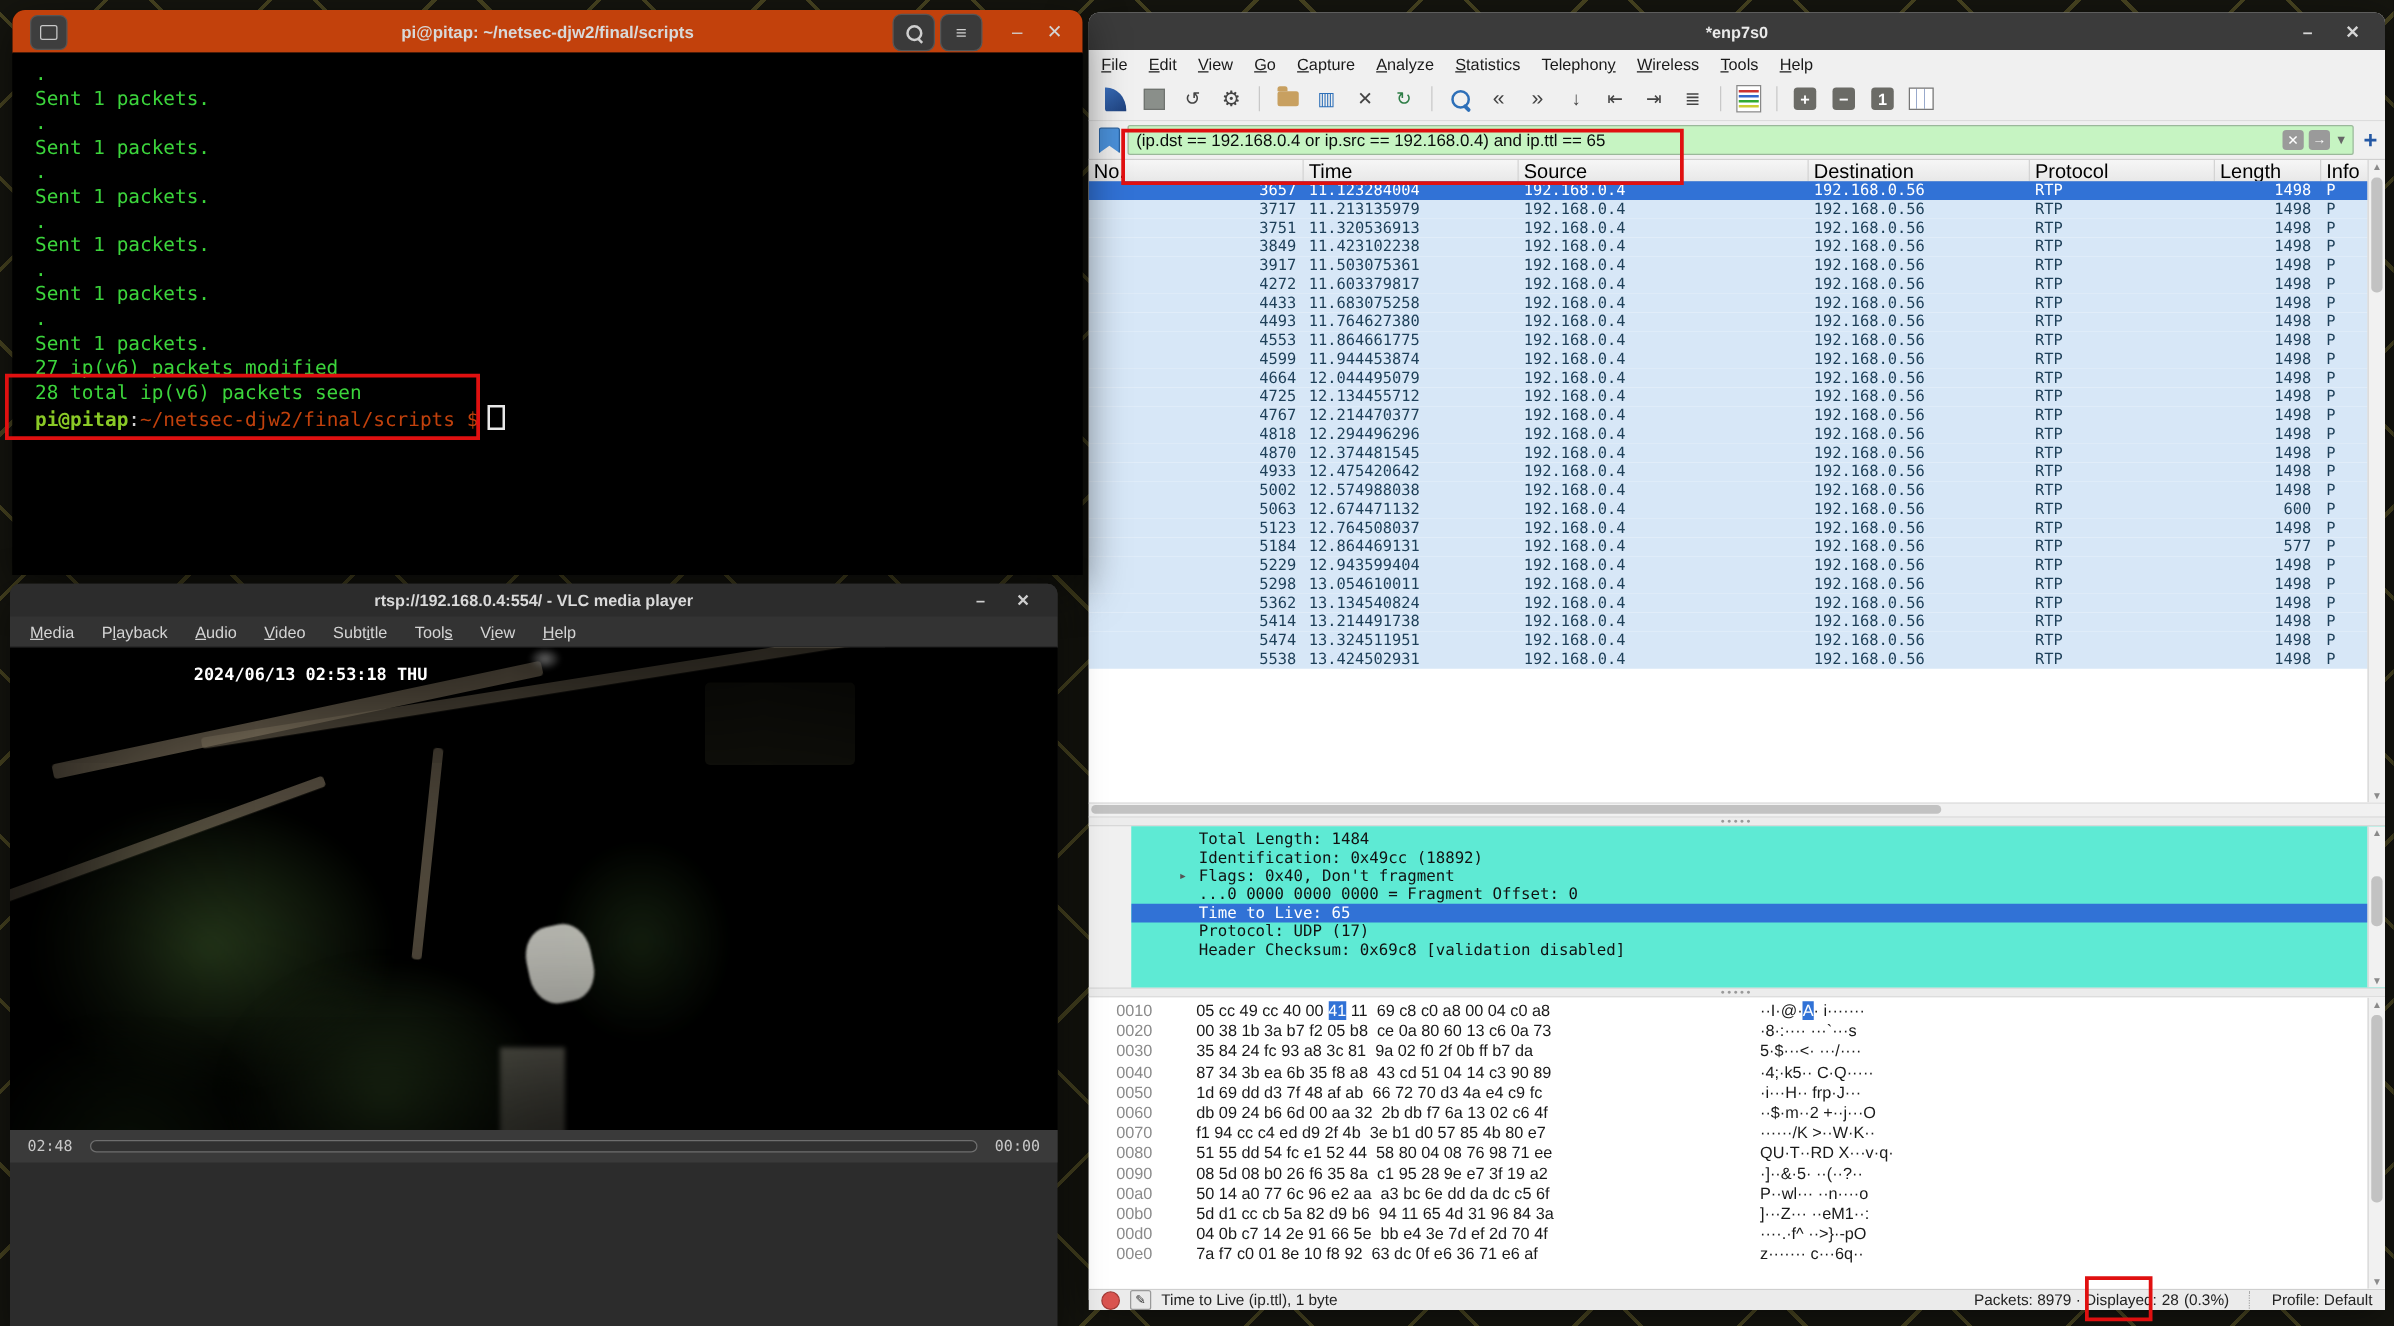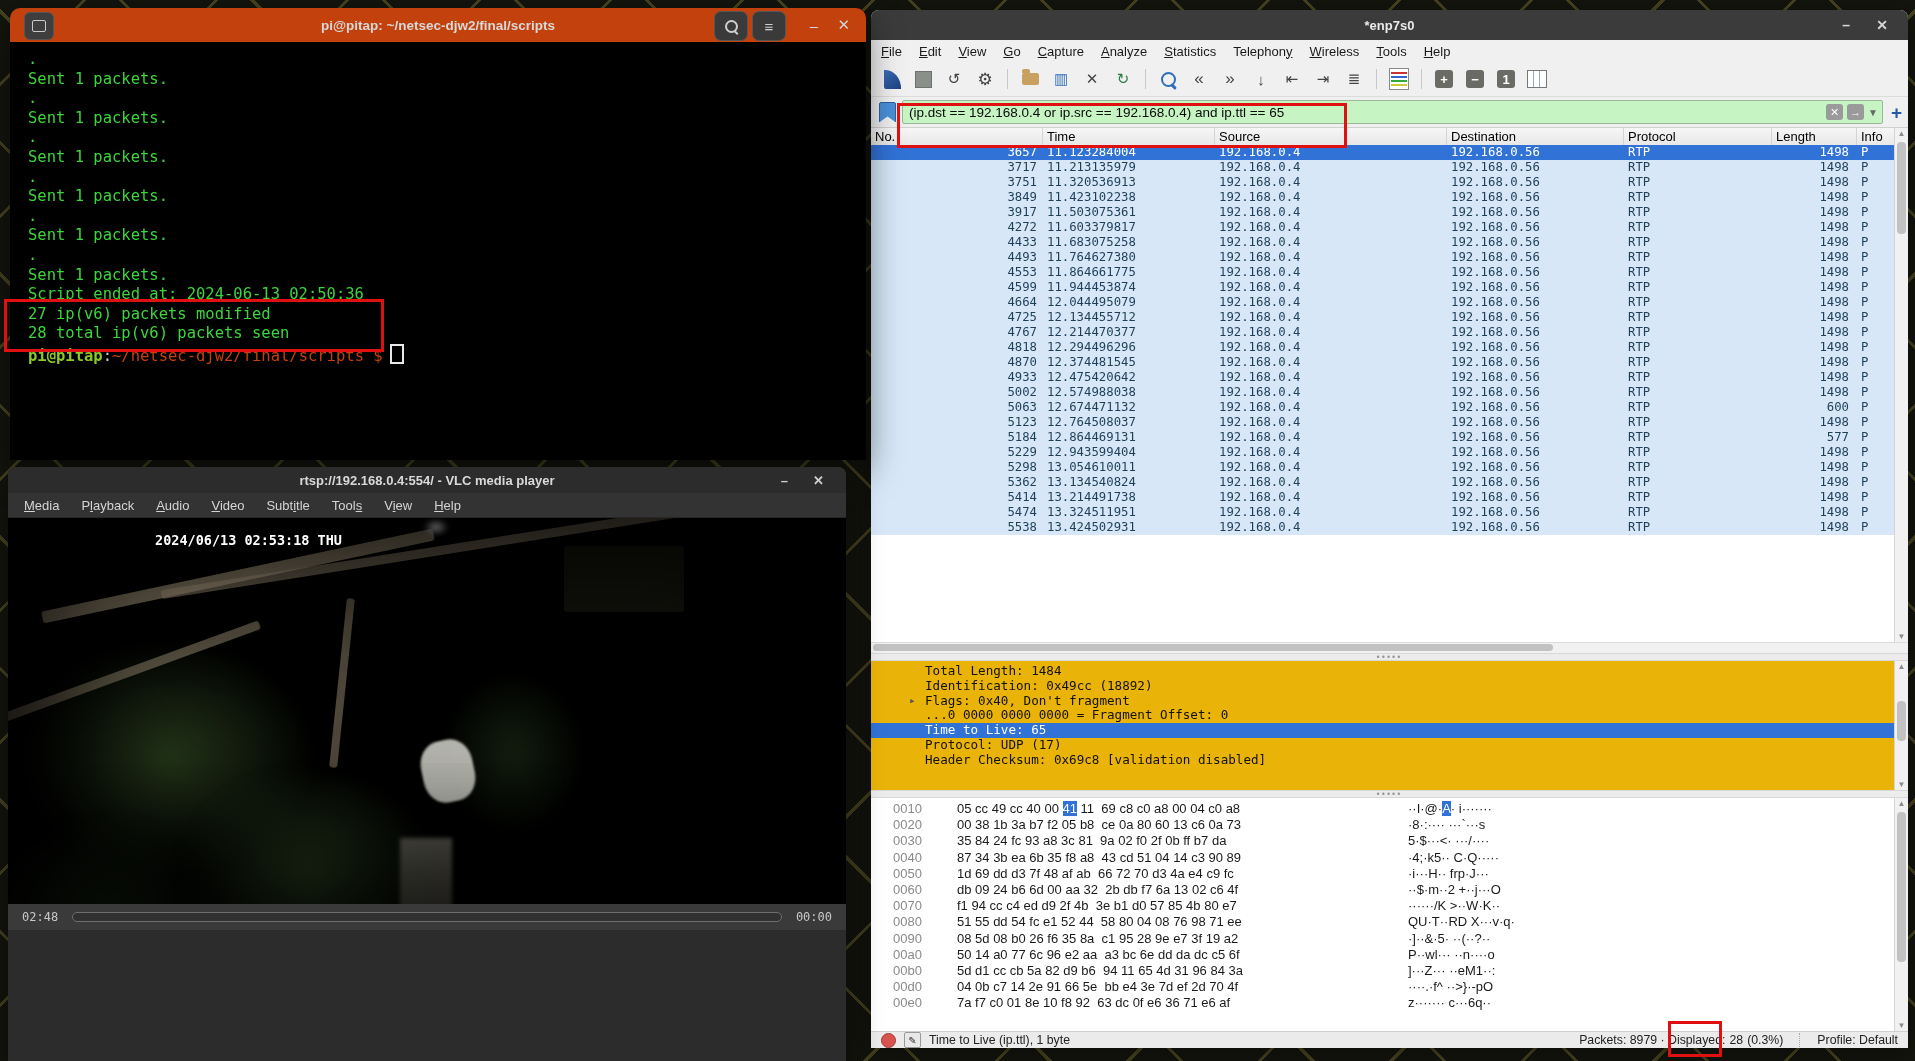--- a/index.html
+++ b/index.html
@@ -92,40 +92,40 @@
   .f-input{flex:1;height:22px;background:var(--filter-green);border:1px solid #9ab89a;border-radius:2px;
      display:flex;align-items:center;padding-left:6px;position:relative;}
   .f-text{font-size:13.5px;color:#0a0a0a;white-space:pre;}
   .f-right{position:absolute;right:4px;display:flex;align-items:center;gap:4px;}
   .f-ibtn{width:17px;height:16px;background:#9a9a9a;border-radius:3px;color:#fff;font-size:11px;display:flex;align-items:center;justify-content:center;}
   .f-caret{color:#666;font-size:10px;}
   .f-plus{color:#2458a4;font-size:19px;font-weight:bold;line-height:1;margin-left:2px;}
 
   .ws-list{position:relative;flex:0 0 514px;background:#fff;overflow:hidden;border-top:1px solid #d0d0d0;}
   .pl-header{display:grid;grid-template-columns:172px 172px 232px 177px 148px 85px 1fr;height:17px;
-     background:linear-gradient(#f6f6f6,#e8e8e8);border-bottom:1px solid #c9c9c9;font-size:13px;color:#000;}
+     background:linear-gradient(#f6f6f6,#e8e8e8);border-bottom:1px solid #c9c9c9;font-size:16px;color:#000;}
   .pl-header div{padding:1px 0 0 4px;border-right:1px solid #d4d4d4;overflow:hidden;white-space:nowrap;}
   .pl-rows{position:absolute;top:17px;left:0;right:13px;}
   .prow{display:grid;grid-template-columns:172px 172px 232px 177px 148px 85px 1fr;height:15px;
      background:var(--rtp-row);color:#1d3f58;font-family:"DejaVu Sans Mono",monospace;font-size:12.3px;line-height:15px;}
   .prow.sel{background:var(--sel-blue);color:#fff;}
   .prow div{overflow:hidden;white-space:pre;}
   .c-no{text-align:right;padding-right:6px;}
   .c-len{text-align:right;padding-right:8px;}
   .c-pad{padding-left:4px;}
   .vscroll{position:absolute;top:0;right:0;width:13px;bottom:0;background:#f1f1f1;border-left:1px solid #d5d5d5;}
   .vthumb{position:absolute;left:2px;width:9px;background:#c2c2c2;border-radius:4px;}
   .varrow{position:absolute;left:0;width:13px;height:11px;color:#8a8a8a;font-size:8px;text-align:center;line-height:11px;}
 
   .hscroll{height:10px;background:#f1f1f1;border-top:1px solid #ddd;position:relative;flex:0 0 10px;}
   .hthumb{position:absolute;top:1px;left:2px;width:680px;height:7px;background:#c2c2c2;border-radius:4px;}
   .splitter{height:6px;background:#ececec;border-top:1px solid #d8d8d8;border-bottom:1px solid #d8d8d8;
      display:flex;align-items:center;justify-content:center;color:#999;font-size:9px;letter-spacing:2px;line-height:4px;flex:0 0 6px;}
 
-  .ws-details{position:relative;background:#eab308;flex:0 0 126px;overflow:hidden;padding-top:3px;}
+  .ws-details{position:relative;background:#5eead4;flex:0 0 126px;overflow:hidden;padding-top:3px;margin-left:34px;}
   .drow{height:14.8px;line-height:14.8px;font-family:"DejaVu Sans Mono",monospace;font-size:12.6px;color:#111;
      padding-left:54px;position:relative;white-space:pre;}
   .drow.sel{background:var(--sel-blue);color:#fff;}
   .drow .arr{position:absolute;left:38px;color:#555;font-size:11px;}
 
   .ws-bytes{position:relative;background:#fff;flex:0 0 230px;overflow:hidden;padding-top:3px;}
   .hexrow{height:16.2px;line-height:16.2px;position:relative;font-family:Liberation Sans, sans-serif;font-size:13px;white-space:pre;}
   .hx-off{position:absolute;left:22px;color:#8a8a8a;}
   .hx-hex{position:absolute;left:86px;color:#1a1a1a;}
   .hx-asc{position:absolute;left:537px;color:#1a1a1a;}
@@ -580,21 +580,20 @@
         <div class="tline">.</div>
         <div class="tline">Sent 1 packets.</div>
         <div class="tline">.</div>
         <div class="tline">Sent 1 packets.</div>
         <div class="tline">.</div>
         <div class="tline">Sent 1 packets.</div>
         <div class="tline">.</div>
         <div class="tline">Sent 1 packets.</div>
         <div class="tline">.</div>
         <div class="tline">Sent 1 packets.</div>
-        <div class="tline">Script ended at: 2024-06-13 02:50:36</div>
         <div class="tline">27 ip(v6) packets modified</div>
         <div class="tline">28 total ip(v6) packets seen</div>
         <div class="tprompt"><span class="p-user">pi@pitap</span><span class="p-colon">:</span><span class="p-path">~/netsec-djw2/final/scripts</span><span class="p-path"> $</span><span class="p-cursor"></span></div>
       </div>
   </div>
 
   <div class="win" id="vlc">
     <div class="vlc-titlebar">
       <span class="vlc-title">rtsp://192.168.0.4:554/ - VLC media player</span>
       <span class="vlc-min">–</span>

